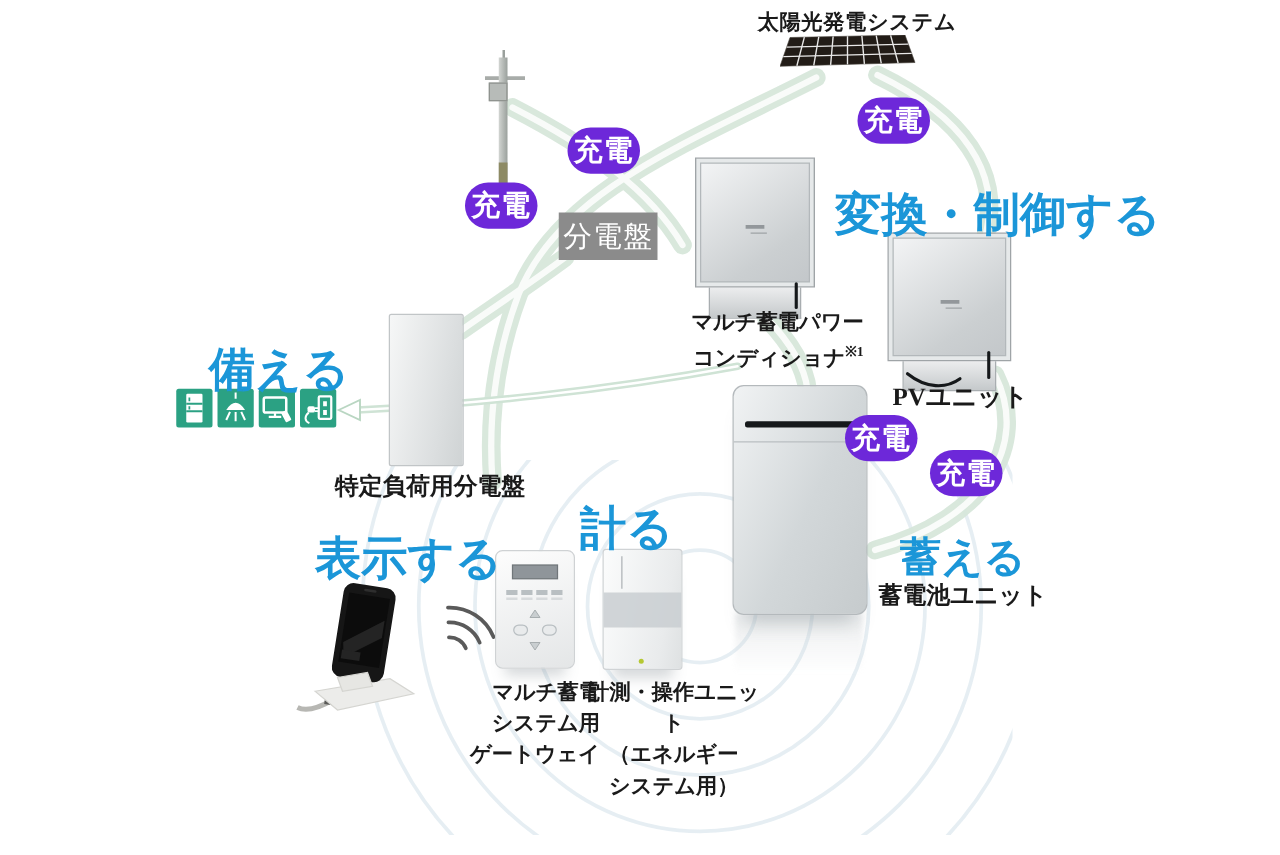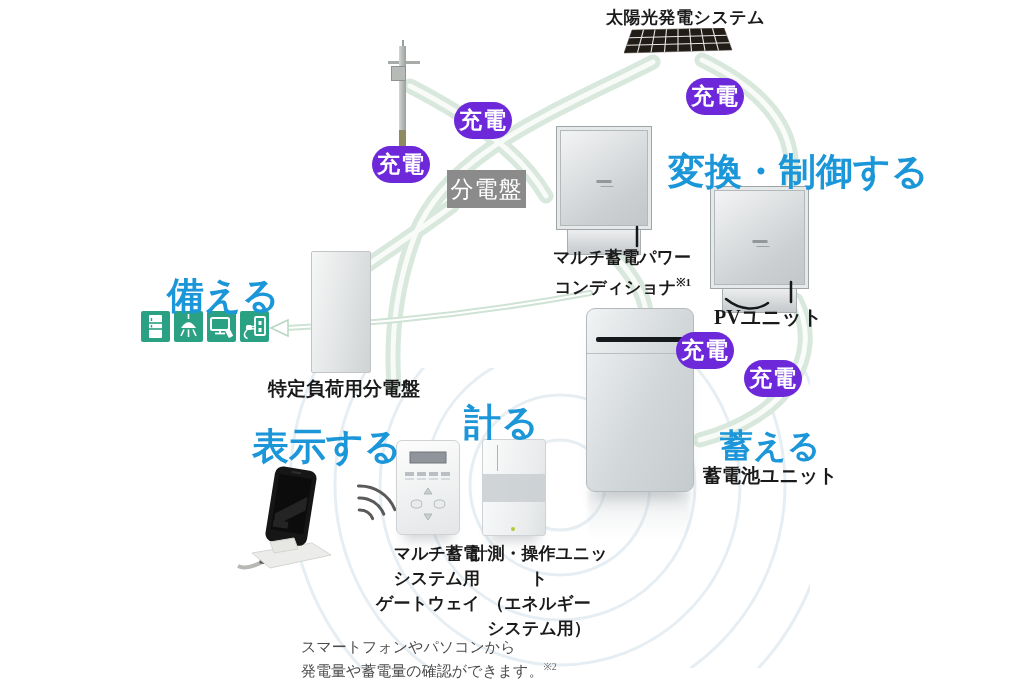--- a/index.html
+++ b/index.html
@@ -300,18 +300,14 @@
     <span>マルチ蓄電</span><br>
     <span>システム用</span><br>
     <span>ゲートウェイ</span>
   </div>
   <div class="devlabel lbl-measure">
     <span>計測・操作ユニット</span><br>
     <span>（エネルギー</span><br>
     <span>システム用）</span>
   </div>
 
-  <div class="footnote">
-    <span>スマートフォンやパソコンから</span><br>
-    <span>発電量や蓄電量の確認ができます。</span><sup>※2</sup>
-  </div>
 
 </div>
 
 </body></html>

